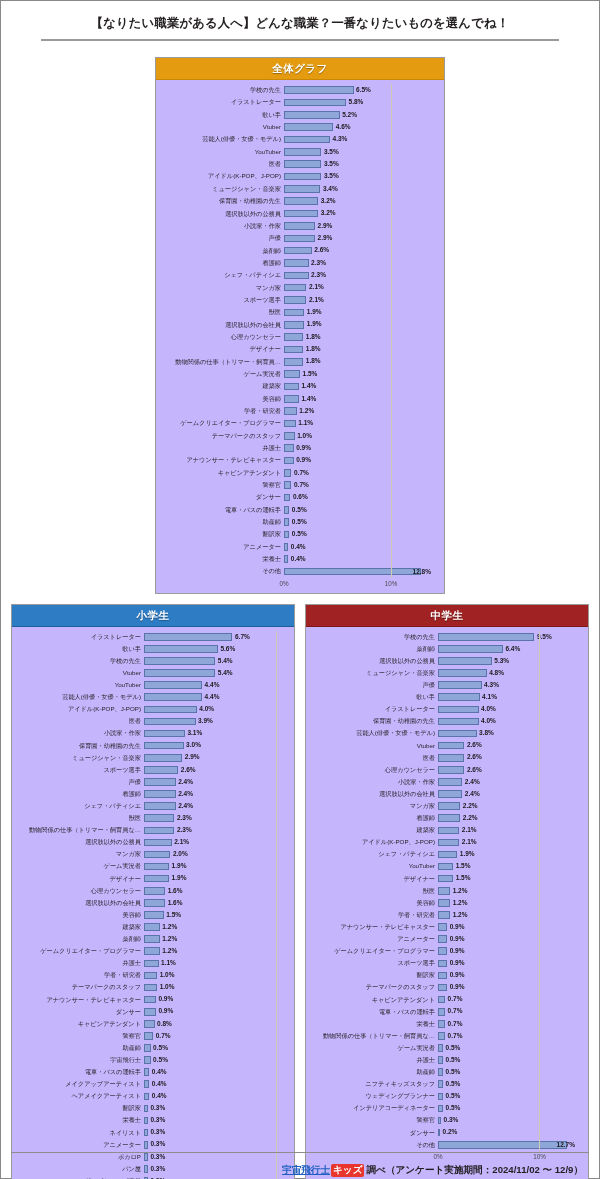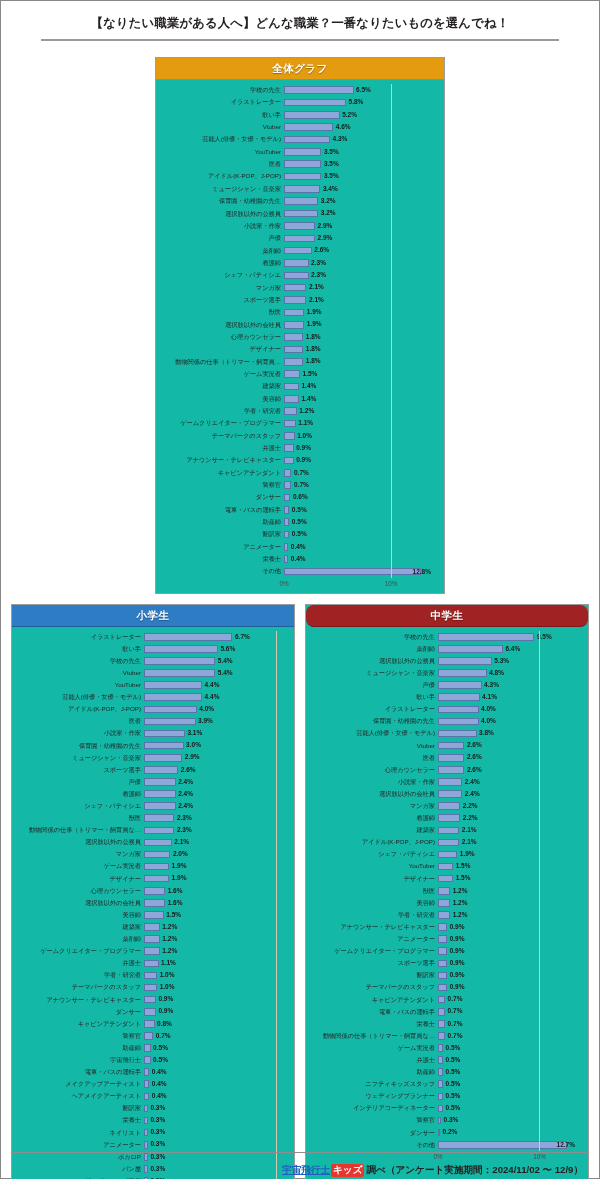--- a/index.html
+++ b/index.html
@@ -28,21 +28,21 @@
   .title-text {
     font-size: 12.3px;
     font-weight: bold;
     letter-spacing: .2px;
     white-space: nowrap;
   }
 
   
   .panel {
     border: 1px solid #9b9b9b;
-    background: #14b8a6;
+    background: #c4b5fd;
     position: relative;
   }
   .panel-head {
     text-align: center;
     font-size: 10.5px;
     font-weight: bold;
     color: #ffffff;
     padding: 4px 0 3px 0;
     letter-spacing: .5px;
     text-shadow: 0 1px 1px rgba(0,0,0,.35);
@@ -57,21 +57,21 @@
   #overall-panel .panel-head { background: #e49b10; border-bottom: 1px solid #c98705; }
 
   
   .bottom-row {
     display: flex;
     gap: 10px;
     margin: 10px 10px 0 10px;
   }
   .bottom-row .panel { width: 285px; }
   #elem-panel .panel-head { background: #2e7cc4; border-bottom: 1px solid #1e5e9c; }
-  #jhs-panel  .panel-head { background: #a02222; border-bottom: 1px solid #7d1717; border-radius: 8px; }
+  #jhs-panel  .panel-head { background: #a02222; border-bottom: 1px solid #7d1717; }
 
   
   .chart { position: relative; }
   .rows { position: relative; }
   .row {
     display: flex;
     align-items: center;
     height: 12.35px;
   }
   .row.small { height: 12.1px; }

